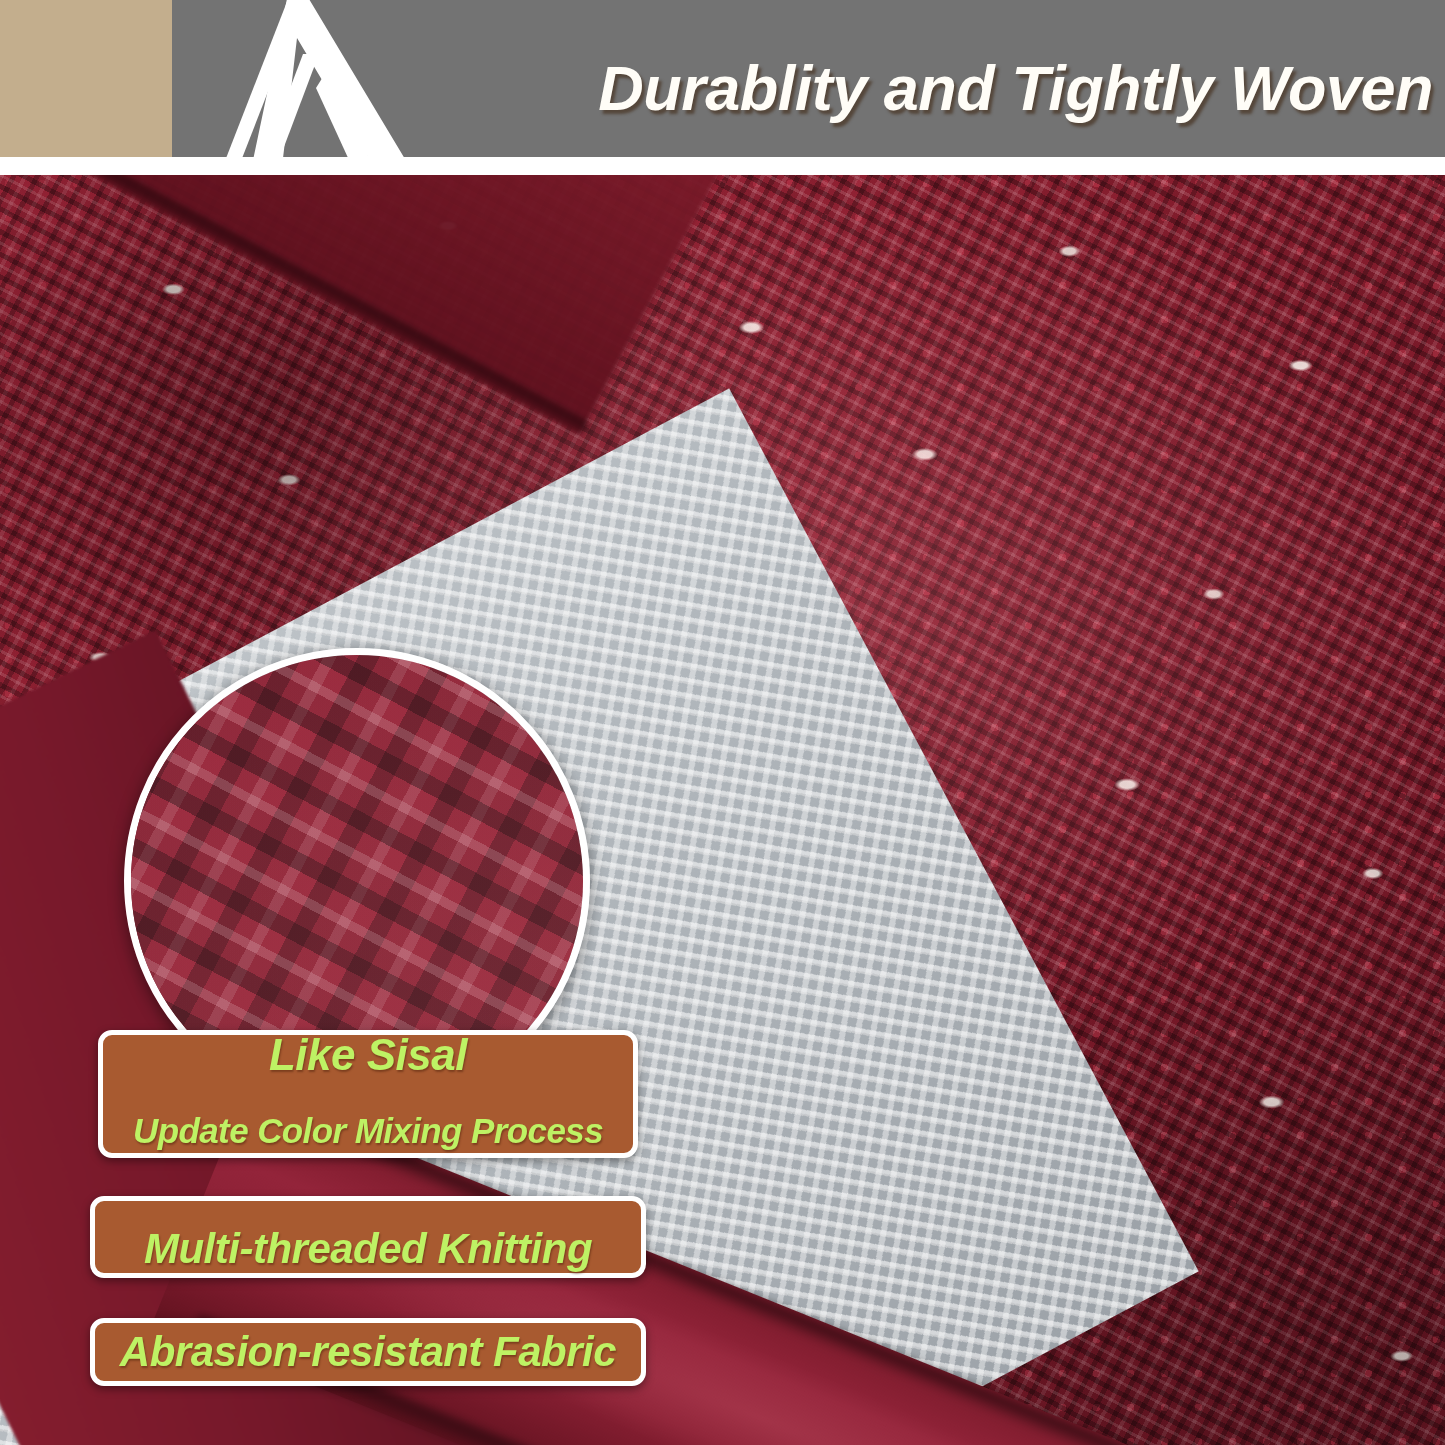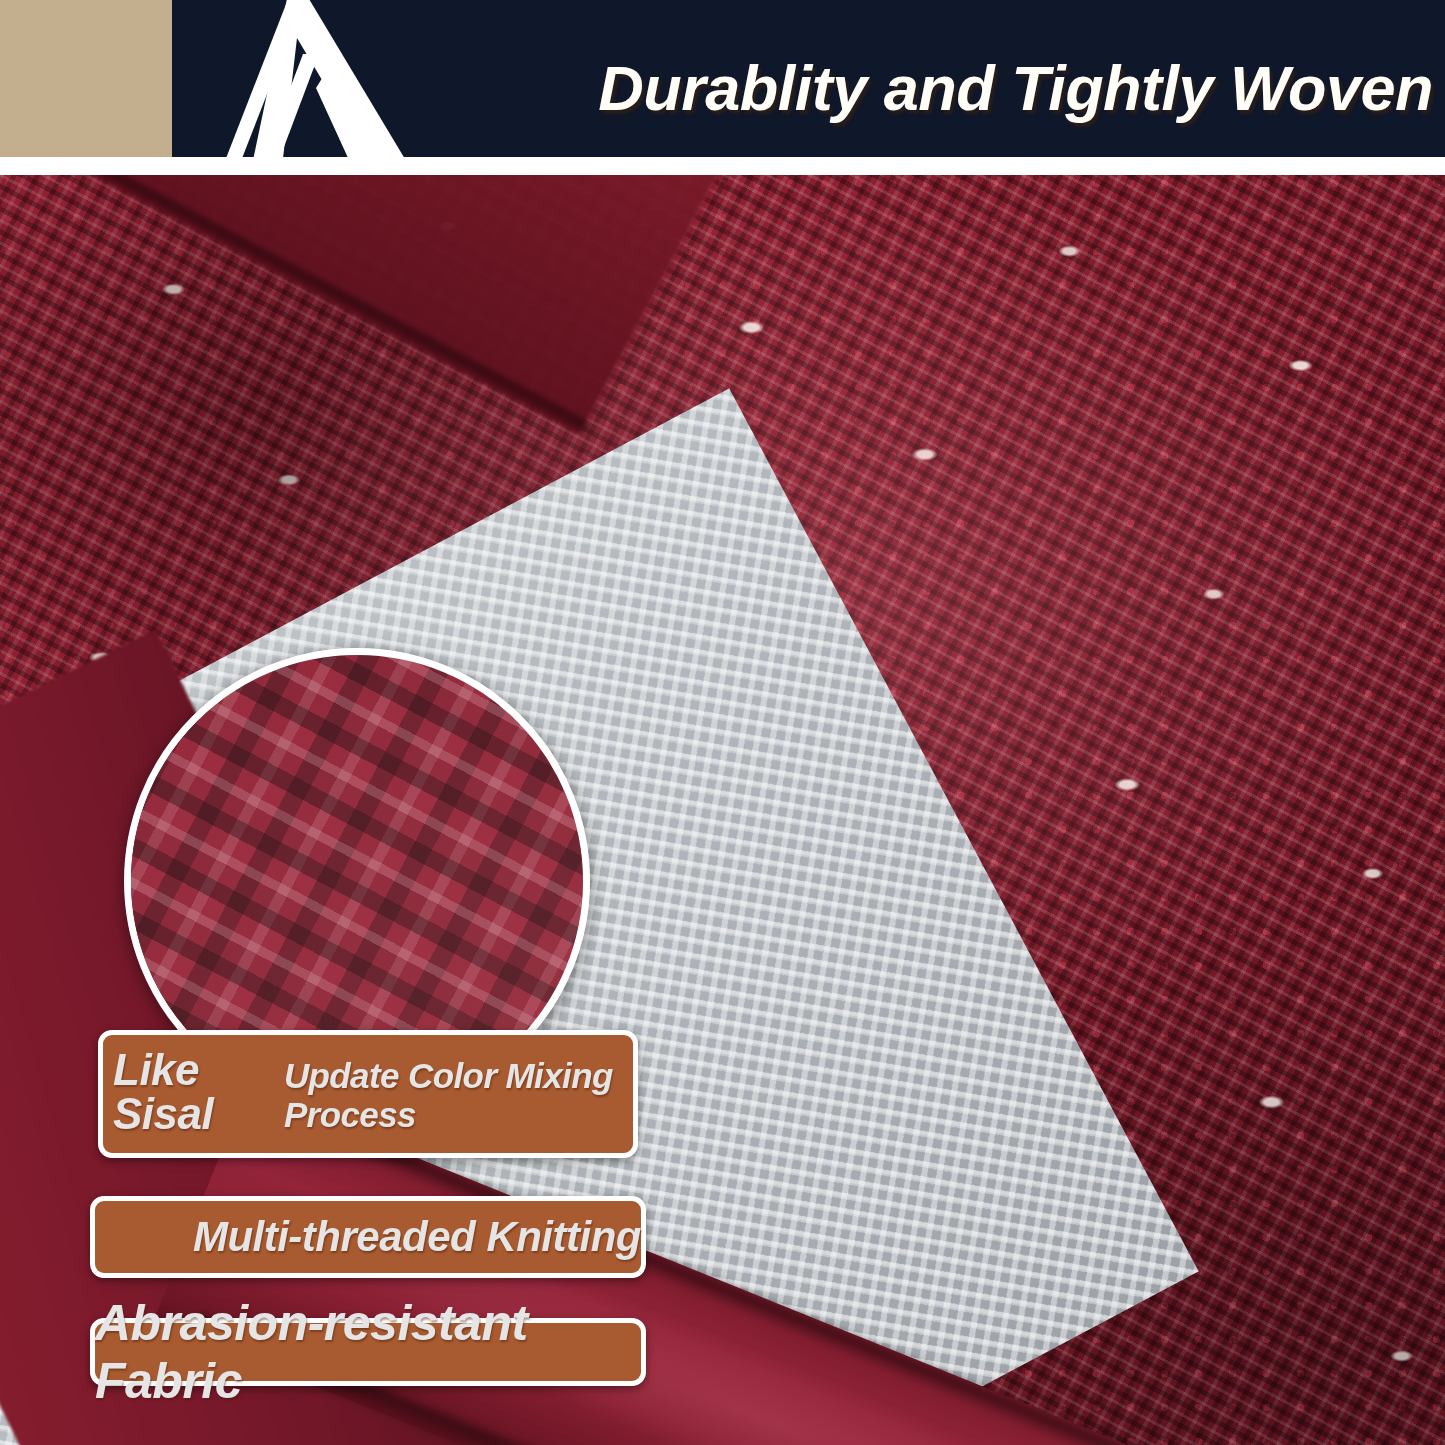--- a/index.html
+++ b/index.html
@@ -8,21 +8,21 @@
     position:relative;
     width:1445px;height:1445px;
     overflow:hidden;
     font-family:"Liberation Sans","DejaVu Sans",sans-serif;
     background:#ffffff;
   }
 
   
   .header{
     position:absolute;left:0;top:0;width:1445px;height:157px;
-    background:#0f172a;
+    background:#737373;
     overflow:hidden;
   }
   .header-tan{
     position:absolute;left:0;top:0;width:172px;height:175px;
     background:#c3ae8d;
   }
   
   .logo{
     position:absolute;left:120px;top:-6px;width:330px;height:190px;
   }
@@ -213,43 +213,44 @@
     position:absolute;inset:0;
     background:
       radial-gradient(ellipse 60% 50% at 48% 40%, rgba(255,160,175,.18) 0%, rgba(255,160,175,0) 72%),
       radial-gradient(ellipse 70% 60% at 8% 90%, rgba(0,0,0,.30) 0%, rgba(0,0,0,0) 70%);
   }
   .label-box{
     position:absolute;
     background:#a85a30;
     border:5px solid #ffffff;
     border-radius:14px;
-    color:#e5e5e5;
+    color:#bef264;
     font-style:italic;
     font-weight:bold;
     display:flex;
+    flex-direction:column;
     align-items:center;
     justify-content:center;
     box-shadow:0 3px 9px rgba(0,0,0,.42);
     text-shadow:1px 2px 2px rgba(70,28,8,.45);
     gap:28px;
   }
   #label-sisal{
     left:98px;top:1030px;width:540px;height:128px;
     padding:4px 10px 8px;
   }
   .label-title{font-size:44px;line-height:1.0;letter-spacing:-0.5px;}
   .label-sub{font-size:35px;line-height:1.12;margin-top:6px;letter-spacing:-0.6px;}
   #label-knit{
     left:90px;top:1196px;width:556px;height:82px;
     font-size:42px;letter-spacing:-0.5px;justify-content:flex-end;
   }
   #label-abrasion{
     left:90px;top:1318px;width:556px;height:68px;
-    font-size:50px;letter-spacing:-0.5px;
+    font-size:42px;letter-spacing:-0.5px;
   }
 </style>
 </head>
 <body>
 
 <div class="stage">
 
   <div class="header">
     <div class="header-tan"></div>
 

